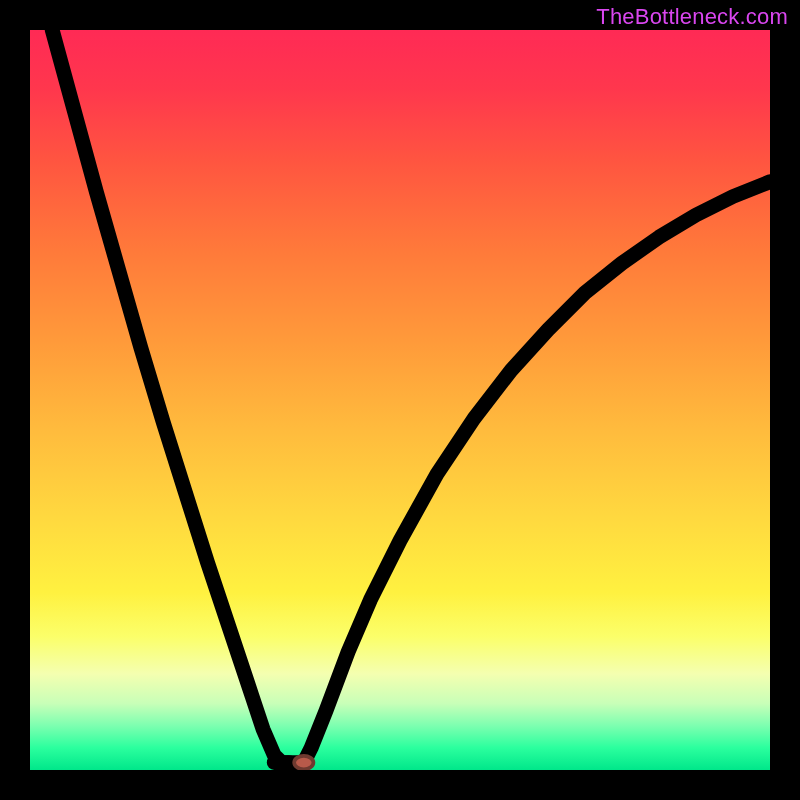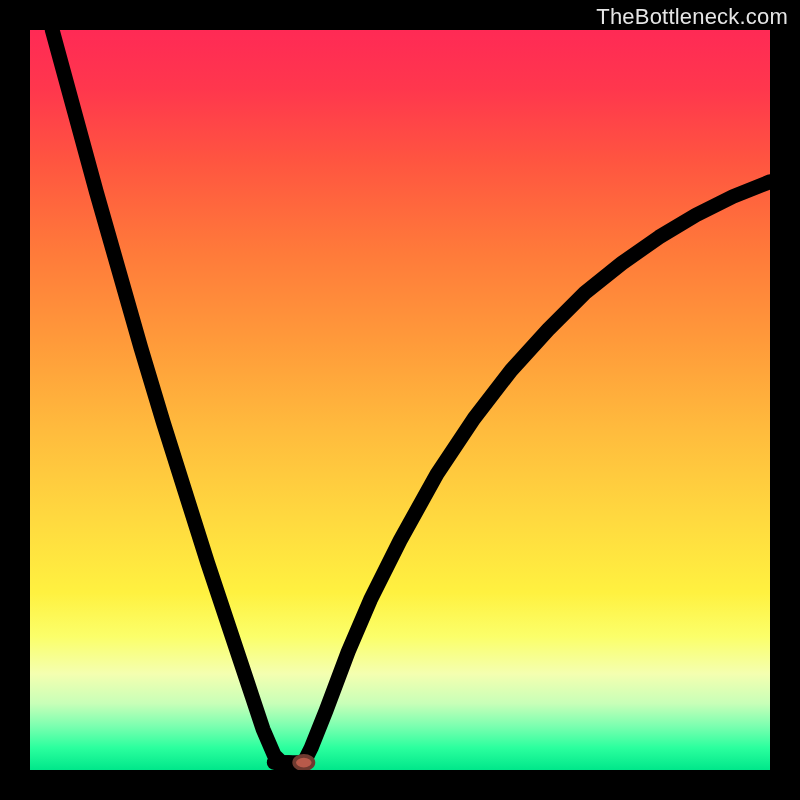--- a/index.html
+++ b/index.html
@@ -58,21 +58,21 @@
   }
   .marker {
     fill: #b85a4a;
     stroke: #6f3a30;
     stroke-width: 0.5;
   }
   .watermark {
     position: absolute;
     top: 4px;
     right: 12px;
-    color: #e5e5e5;
+    color: #d946ef;
     font-size: 22px;
     font-weight: 500;
     letter-spacing: 0.2px;
     user-select: none;
   }
 </style>
 </head>
 <body>
 
 <div class="frame">

